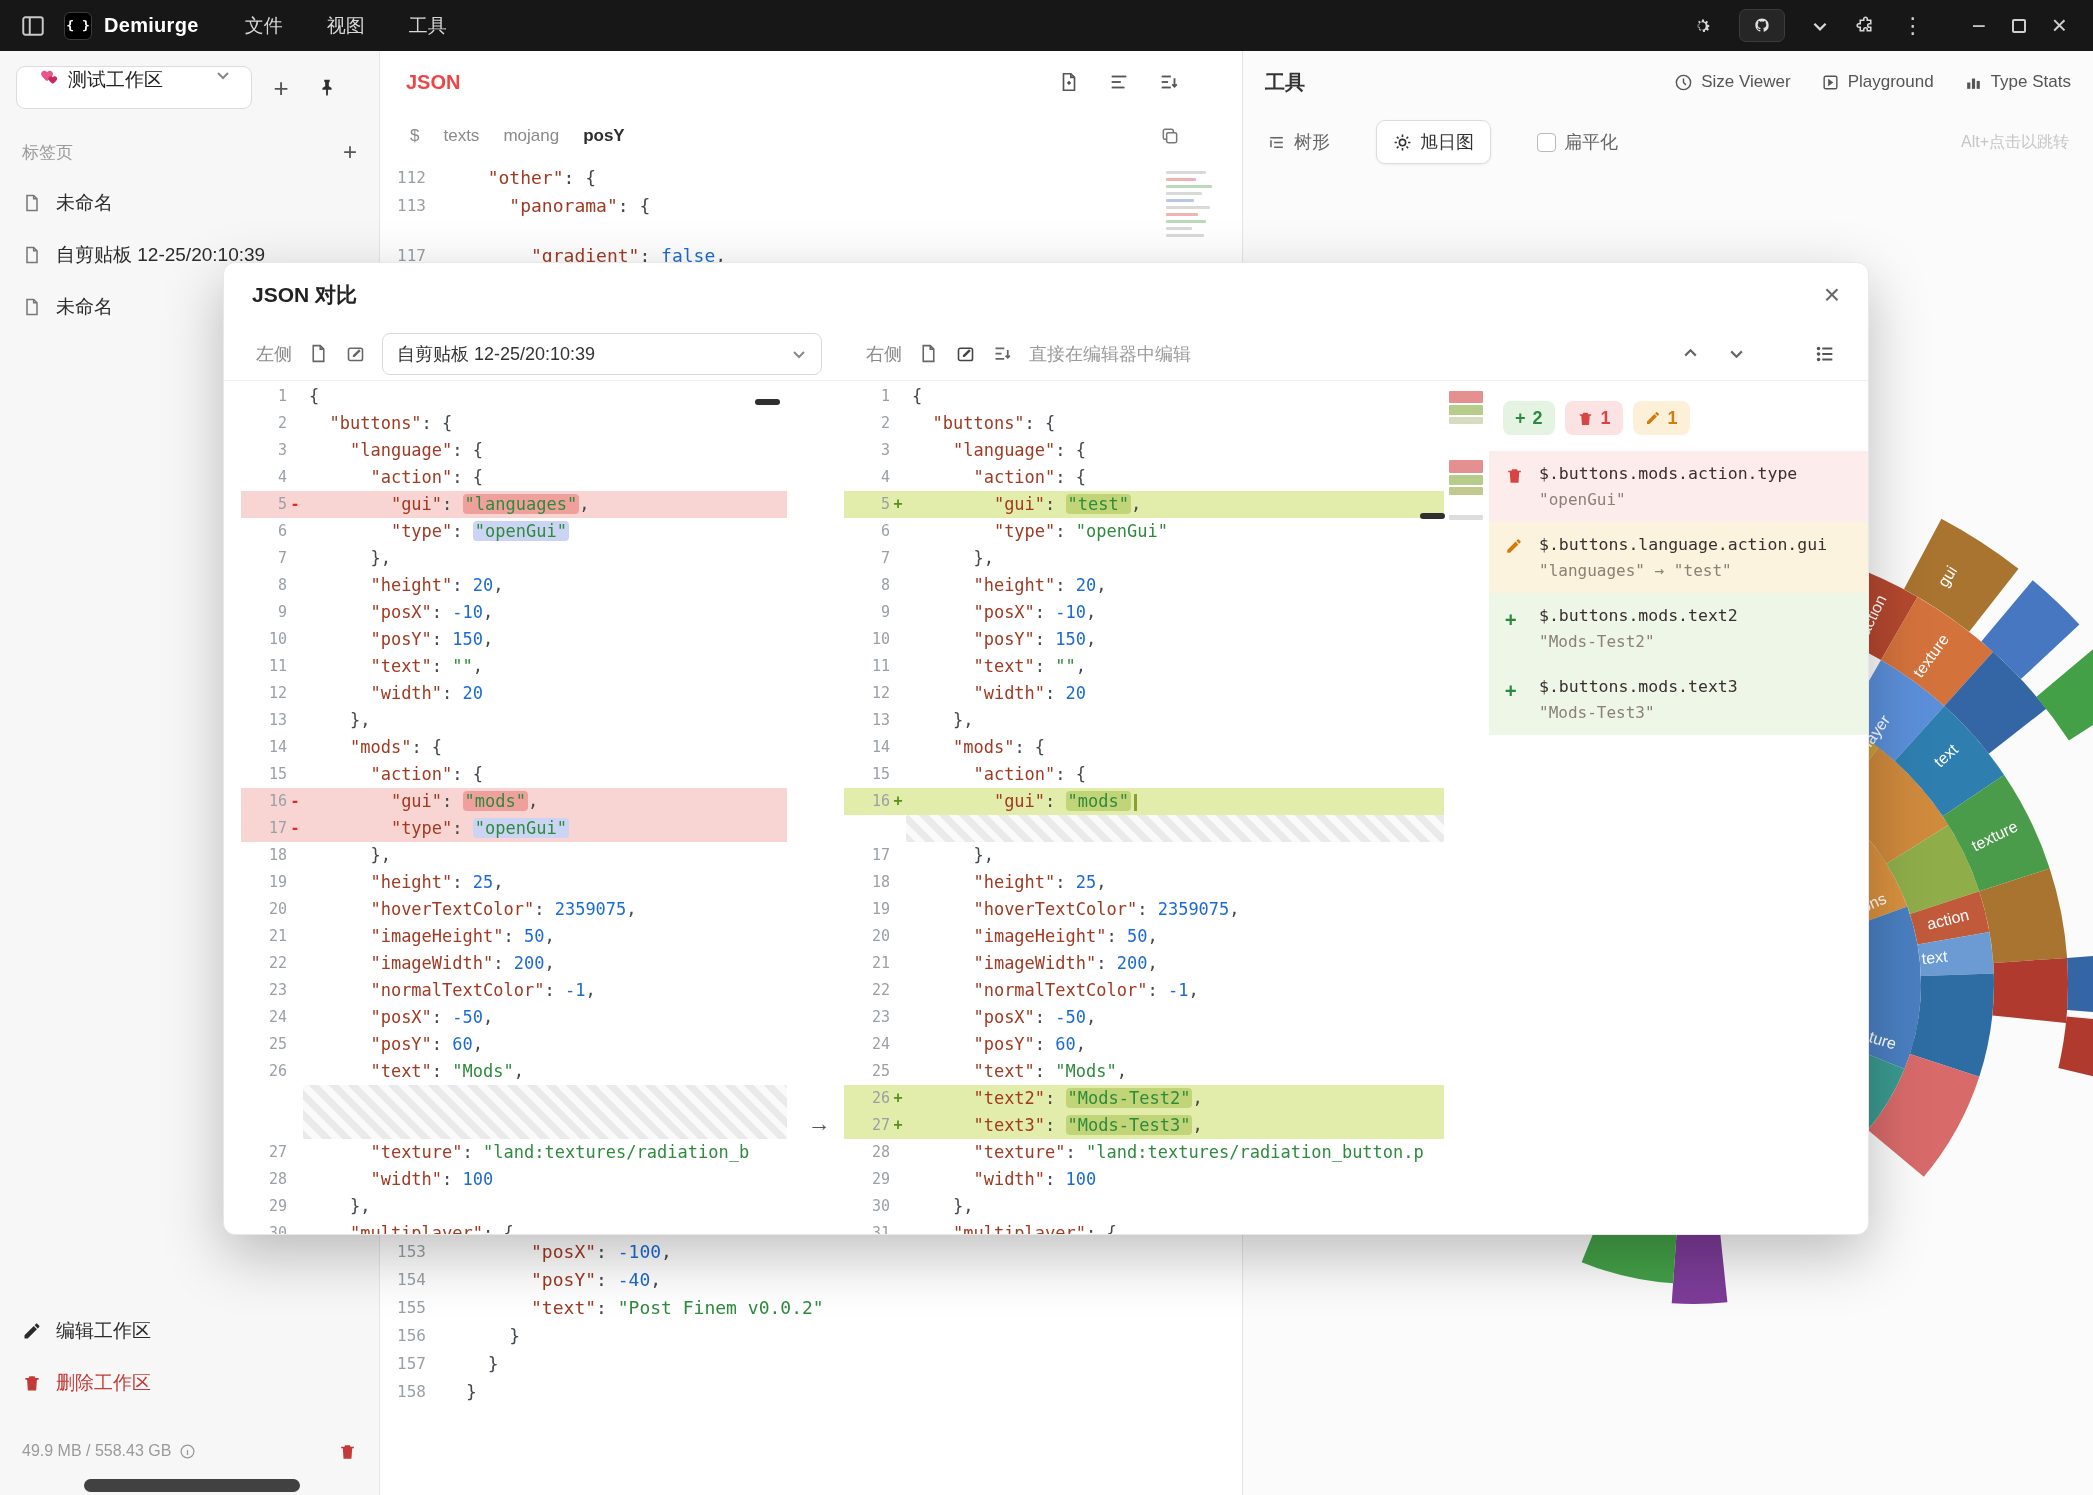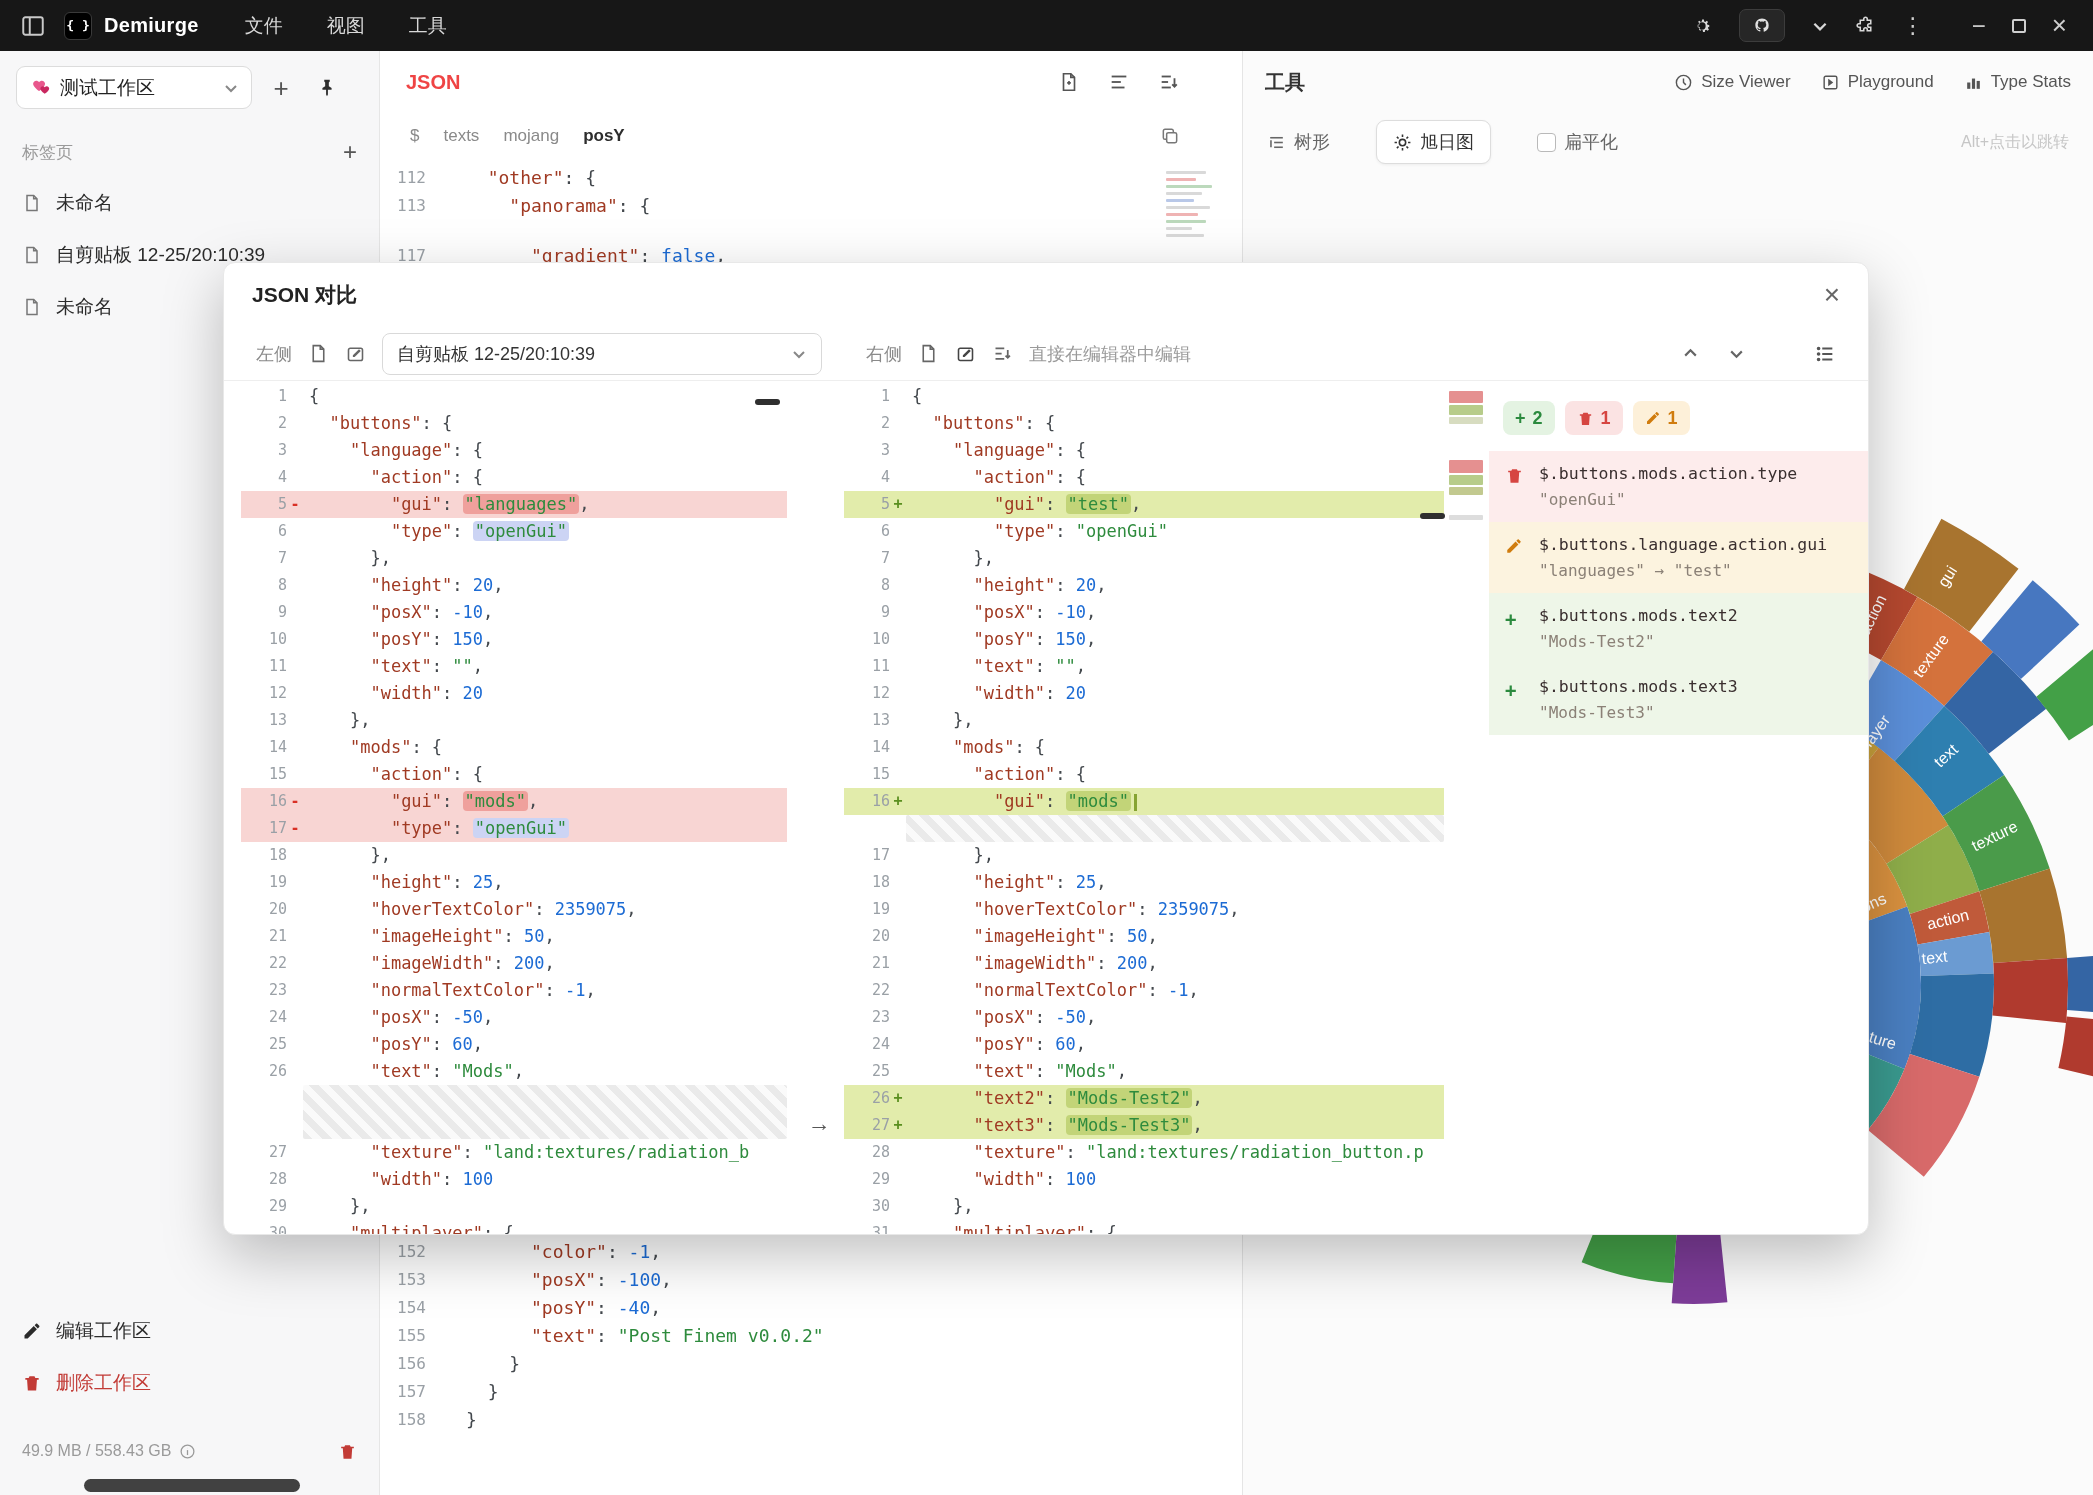--- a/index.html
+++ b/index.html
@@ -17,21 +17,21 @@
   .menus span{cursor:default}
   .tb-right{margin-left:auto;display:flex;align-items:center;gap:26px;padding-right:26px}
   .gh-btn{width:46px;height:33px;background:#262626;border:1px solid #3c3c3c;border-radius:7px;display:flex;align-items:center;justify-content:center;color:#e0e0e0}
   .win-min{font-size:24px;line-height:20px;color:#cfcfcf;margin-left:22px}
   .win-max{width:14px;height:14px;border:2px solid #cfcfcf;border-radius:2px}
   .win-close{font-size:26px;color:#cfcfcf}
 
   
   #sidebar{position:absolute;top:51px;left:0;width:380px;bottom:0;background:#f7f7f8;border-right:1px solid #e6e6e6;z-index:5}
   .ws-row{display:flex;align-items:center;margin:15px 14px 0 16px;gap:12px}
-  .ws-select{width:236px;height:43px;background:#fff;border:1px solid #dcdcdc;border-radius:9px;display:flex;align-items:center;padding:0 12px;gap:9px;font-size:19px;color:#222}
+  .ws-select{width:236px;height:43px;background:#fff;border:1px solid #dcdcdc;border-radius:9px;display:flex;padding:0 20px;gap:9px;font-size:19px;color:#222}
   .ws-select .chev{margin-left:auto;color:#888}
   .icon-btn{color:#555;display:flex;align-items:center;justify-content:center;width:34px;height:34px}
   .plus-txt{font-size:26px;color:#555;line-height:30px}
   .tabs-label{display:flex;justify-content:space-between;align-items:center;margin:28px 22px 10px 22px;color:#9a9a9a;font-size:17px}
   .sb-item{display:flex;align-items:center;gap:14px;height:52px;padding:0 22px;font-size:19px;color:#2b2b2b}
   .sb-item .i{color:#777}
   .sb-edit,.sb-del,.sb-storage{position:absolute;left:0;right:0;height:48px;display:flex;align-items:center;gap:14px;padding:0 22px;font-size:19px}
   .sb-edit{bottom:140px;color:#2b2b2b}
   .sb-del{bottom:88px;color:#c23b36}
   .sb-storage{bottom:24px;height:40px;color:#9a9a9a;font-size:16px;gap:8px}
@@ -301,21 +301,20 @@
           <path d="M16 8V6a2 2 0 0 0-2-2H6a2 2 0 0 0-2 2v8a2 2 0 0 0 2 2h2"></path>
         </svg>
       </span>
   </div>
   <div id="ed-top" class="codebox ed-code">
       <div class="code-line"><span class="ln">112</span><span class="mk"></span><span class="code"><span class="p">  </span><span class="k">"other"</span><span class="p">: {</span></span></div>
       <div class="code-line"><span class="ln">113</span><span class="mk"></span><span class="code"><span class="p">    </span><span class="k">"panorama"</span><span class="p">: {</span></span></div>
       <div class="code-line" style="margin-top: 22px;"><span class="ln">117</span><span class="mk"></span><span class="code"><span class="p">      </span><span class="k">"gradient"</span><span class="p">: </span><span class="bl">false</span><span class="p">,</span></span></div>
     </div>
   <div id="ed-bottom" class="codebox ed-code">
-      <div class="code-line"><span class="ln">152</span><span class="mk"></span><span class="code"><span class="p">      </span><span class="k">"color"</span><span class="p">: </span><span class="nb">-1</span><span class="p">,</span></span></div>
       <div class="code-line"><span class="ln">153</span><span class="mk"></span><span class="code"><span class="p">      </span><span class="k">"posX"</span><span class="p">: </span><span class="nb">-100</span><span class="p">,</span></span></div>
       <div class="code-line"><span class="ln">154</span><span class="mk"></span><span class="code"><span class="p">      </span><span class="k">"posY"</span><span class="p">: </span><span class="nb">-40</span><span class="p">,</span></span></div>
       <div class="code-line"><span class="ln">155</span><span class="mk"></span><span class="code"><span class="p">      </span><span class="k">"text"</span><span class="p">: </span><span class="s">"Post Finem v0.0.2"</span></span></div>
       <div class="code-line"><span class="ln">156</span><span class="mk"></span><span class="code"><span class="p">    }</span></span></div>
       <div class="code-line"><span class="ln">157</span><span class="mk"></span><span class="code"><span class="p">  }</span></span></div>
       <div class="code-line"><span class="ln">158</span><span class="mk"></span><span class="code"><span class="p">}</span></span></div>
     </div>
   <div id="ed-minimap">
     <div style="height:3px;width:40px;background:#d9d9d9"></div>
     <div style="height:3px;width:30px;background:#efb3b3"></div>

